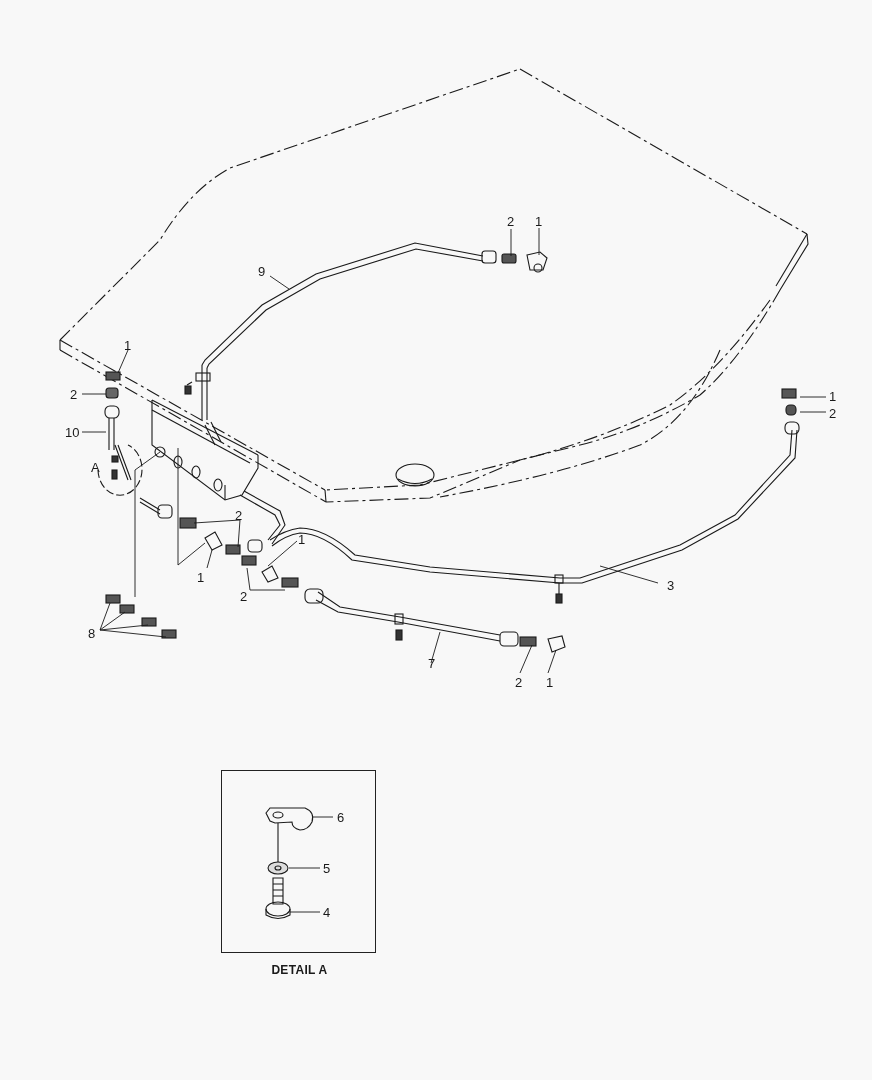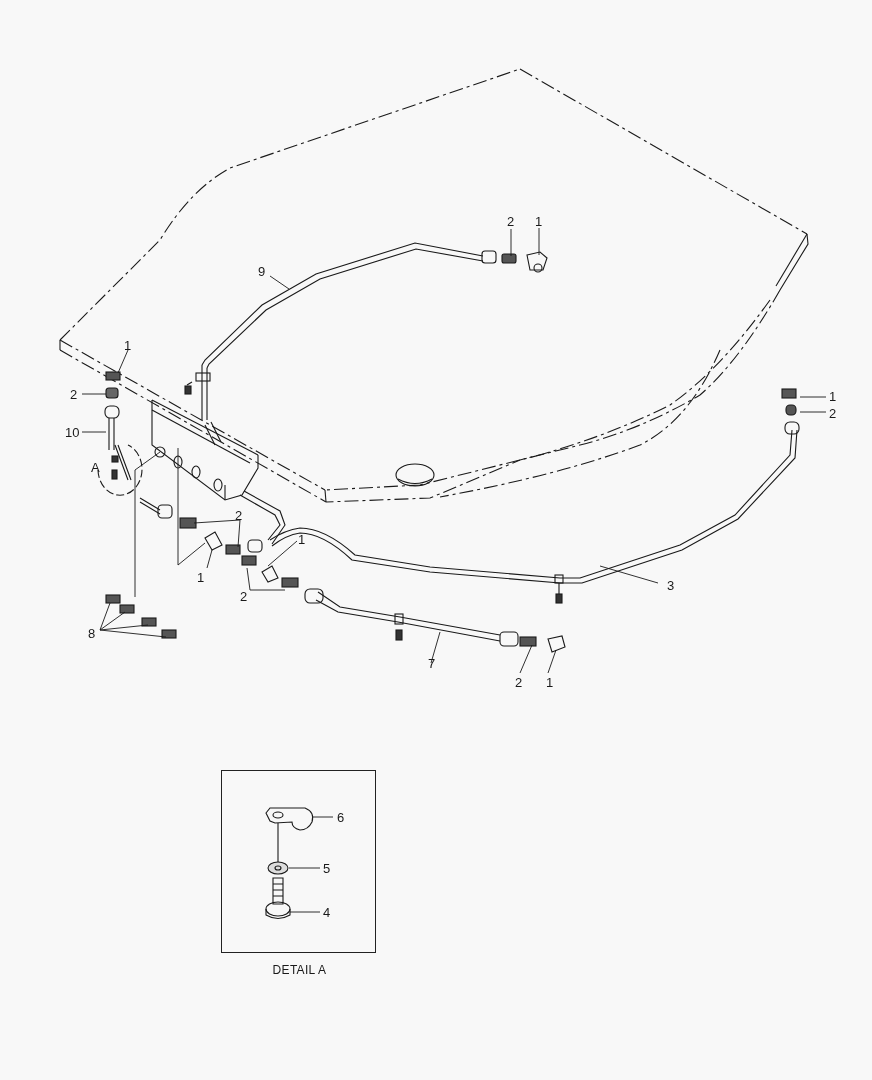--- a/index.html
+++ b/index.html
@@ -7,21 +7,21 @@
       width: 872px; height: 1080px;
       background: #f8f8f8;
       position: relative;
       overflow: hidden;
       font-family: "Liberation Sans", sans-serif;
     }
     svg.diagram { position: absolute; left: 0; top: 0; }
     .lbl { font-family: "Liberation Sans", sans-serif; font-size: 13px; fill: #1a1a1a; }
     .detail-caption {
       position: absolute; left: 222px; top: 963px; width: 155px;
-      text-align: center; font-size: 12px; color: #1a1a1a; letter-spacing: 0.3px;
+      text-align: center; font-size: 12px; color: #1a1a1a; letter-spacing: 0.3px; font-weight: bold;
     }
     .detail-box {
       position: absolute; left: 221px; top: 770px; width: 155px; height: 183px;
       border: 1.3px solid #222; box-sizing: border-box;
     }
   </style>
 </head>
 <body>
 
 <svg class="diagram" width="872" height="1080" viewBox="0 0 872 1080" xmlns="http://www.w3.org/2000/svg">

